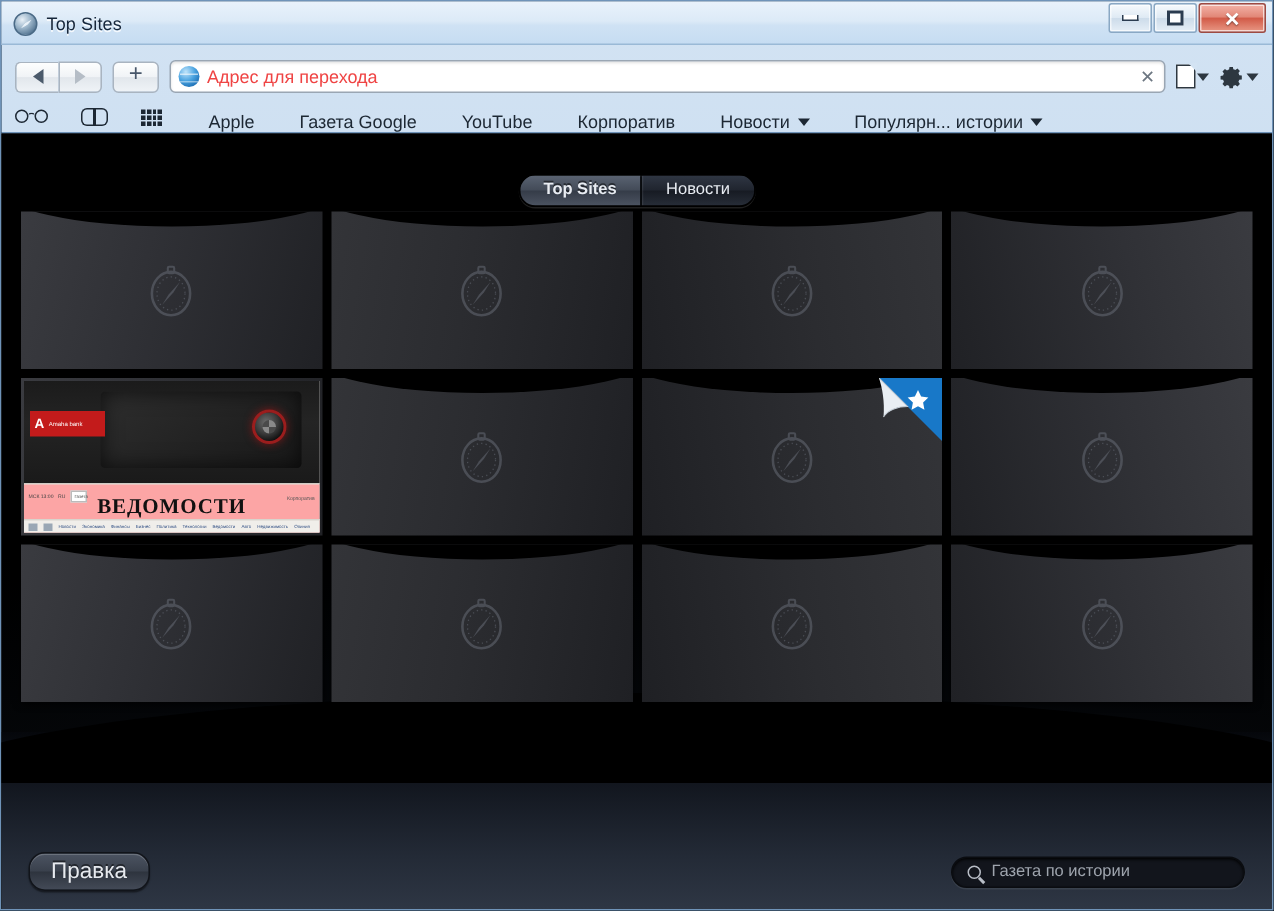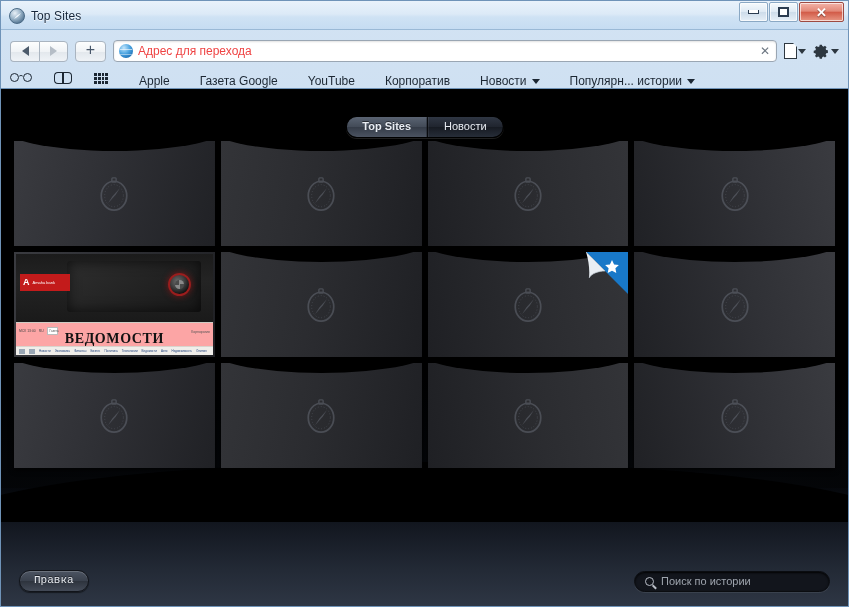--- a/index.html
+++ b/index.html
@@ -269,26 +269,25 @@
   .curl {
     position:absolute; right:0; top:0; width:42px; height:42px; z-index:7;
   }
 
   
   .bottombar {
     position:absolute; left:0; right:0; bottom:0; height:50px; z-index:8;
     display:flex; align-items:center; justify-content:space-between; padding:0 18px;
   }
   .edit-btn {
-    font-size:11px; color:#e6e9ee; padding:4px 14px 5px; border-radius:11px; line-height:1;
+    font-size:15px; color:#e6e9ee; padding:4px 14px 5px; border-radius:11px; line-height:1;
     background: linear-gradient(to bottom,#4c5462 0%,#3a414d 48%,#2e343e 52%,#434a57 100%);
     border:1px solid #11141a;
     box-shadow: inset 0 1px 0 rgba(255,255,255,.18), 0 1px 1px rgba(0,0,0,.5);
     text-shadow: 0 -1px 0 rgba(0,0,0,.5);
-    font-family: Liberation Mono, monospace;
   }
   .hist-search {
     width:196px; height:21px; border-radius:11px; display:flex; align-items:center; gap:6px;
     padding:0 10px; background:#12151c; border:1px solid #0a0c10;
     box-shadow: inset 0 1px 2px rgba(0,0,0,.9), 0 1px 0 rgba(255,255,255,.08);
   }
   .hist-search .mag { border-color:#b9bec7; }
   .hist-search .mag::after { background:#b9bec7; }
   .hist-ph { font-size:11px; color:#9ea4ad; }
 </style>
@@ -562,17 +561,17 @@
             <path d="M27 15 L18 25 L13 33 L22 23 Z" fill="#6b707b"></path>
             <rect x="17.5" y="3" width="5" height="5" rx="1" fill="none" stroke="#6b707b" stroke-width="1.6"></rect>
           </svg>
       </div>
     </div>
 
     <div class="bottombar">
       <div class="edit-btn">Правка</div>
       <div class="hist-search">
         <span class="mag"></span>
-        <span class="hist-ph">Поиск по истории</span>
+        <span class="hist-ph">Газета по истории</span>
       </div>
     </div>
   </div>
 </div>
 
 </body></html>

